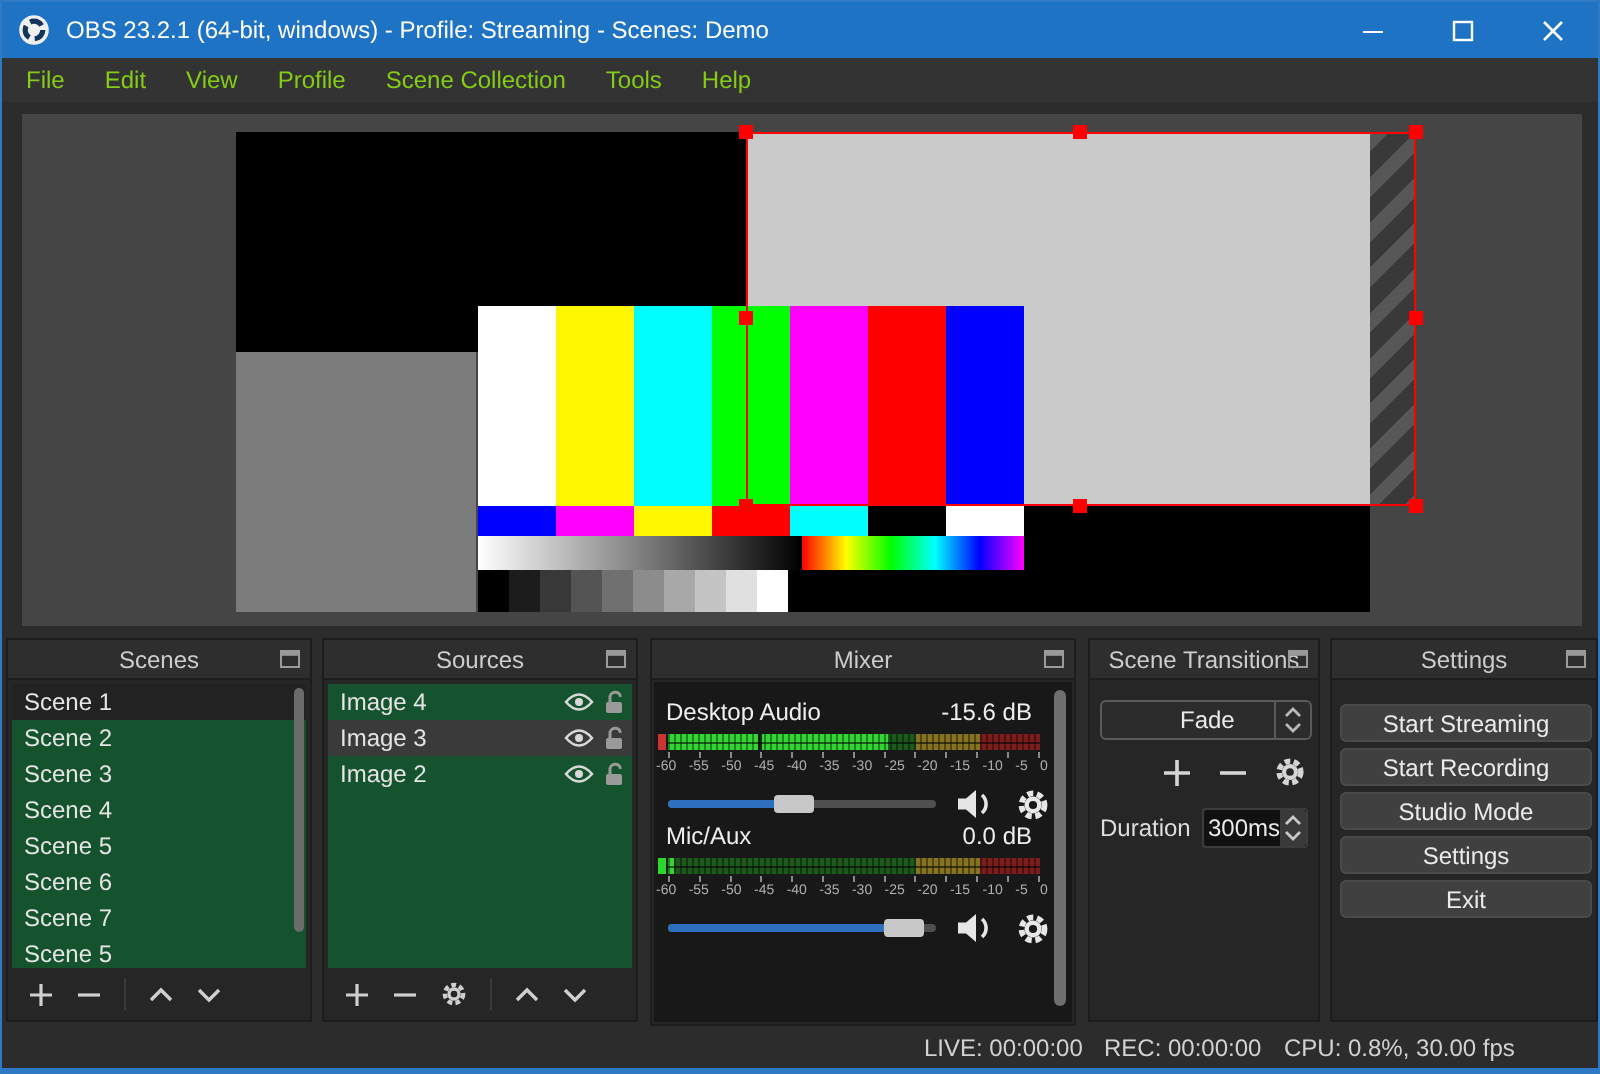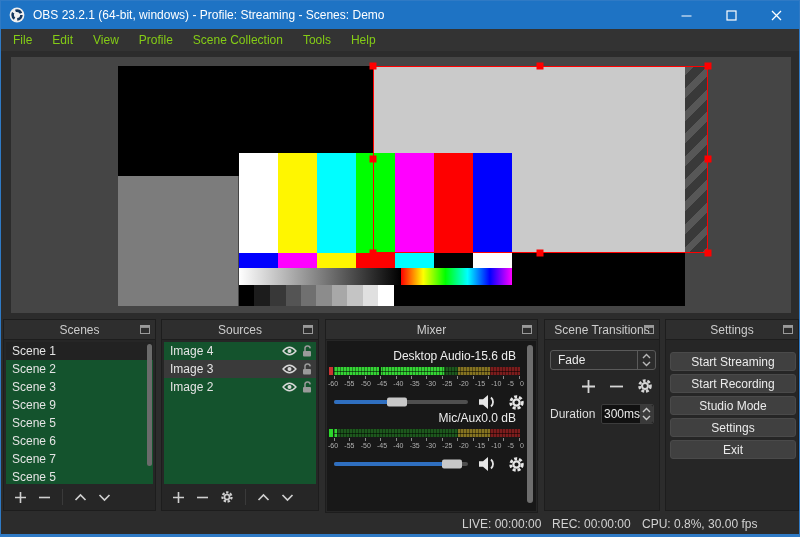--- a/index.html
+++ b/index.html
@@ -55,39 +55,39 @@
   .lrow.sel-soft { background:#222222; }
   .lrow.sel { background:#3a3a3a; }
   .lrow .nm { flex:1; white-space:nowrap; overflow:hidden; }
   .lrow .ic { flex:none; width:18px; display:flex; justify-content:center; }
   .scrollpill { position:absolute; background:#6b6b6b; border-radius:3px; }
   .ptoolbar { position:absolute; left:2px; right:2px; bottom:2px; height:22px; display:flex; align-items:center; gap:11px; padding-left:8px; }
   .tsep { width:1px; height:16px; background:#3a3a3a; }
   
   #mixer-body { position:absolute; left:1px; right:1px; top:21px; bottom:1px; background:#181818; }
   .chan { position:absolute; left:0; width:100%; }
-  .chan-label-row { position:absolute; left:6px; right:20px; top:0; display:flex; justify-content:flex-end; font-size:12px; color:#eeeeee; }
+  .chan-label-row { position:absolute; left:6px; right:20px; top:0; display:flex; justify-content:space-between; font-size:12px; color:#eeeeee; }
   .meter { position:absolute; left:7px; top:18px; width:186px; height:8px;
     background:linear-gradient(90deg,#1d581d 0 66.6%,#857321 66.6% 84%,#7c1d1d 84% 100%); }
   .meter-fill { position:absolute; left:0; top:0; height:100%; background:#35d435; }
   .meter-notch { position:absolute; left:24%; top:0; width:2px; height:100%; background:#0c2d0c; }
   .meter-dash { position:absolute; inset:0; background:repeating-linear-gradient(90deg,rgba(0,0,0,.38) 0 1px,transparent 1px 3px); }
   .meter-mid { position:absolute; left:0; top:50%; width:100%; height:1px; background:rgba(0,0,0,.55); }
   .clip-ind { position:absolute; left:2px; top:18px; width:4px; height:8px; }
   .tickstrip { position:absolute; left:7px; top:27px; width:186px; height:3px;
     background:repeating-linear-gradient(90deg,#8a8a8a 0 1px,transparent 1px 15.4px); }
   .scalerow { position:absolute; left:1px; top:31px; width:196px; display:flex; justify-content:space-between; }
   .scalerow span { font-size:7px; color:#b0b0b0; }
   .sliderrow { position:absolute; left:7px; top:44px; height:18px; display:flex; align-items:center; }
   .vtrack { position:relative; width:134px; height:4px; background:#4f4f4f; border-radius:2px; flex:none; }
   .vfill { position:absolute; left:0; top:0; height:100%; background:#2f6fc0; border-radius:2px; }
   .vhandle { position:absolute; top:50%; width:20px; height:9px; background:#c8c8c8; border-radius:2px; transform:translate(-50%,-50%); }
   .sicon { margin-left:9px; flex:none; display:flex; align-items:center; }
   
-  .combo { position:absolute; left:5px; top:30px; width:106px; height:20px; background:#2c2c2c; border:1px solid #5a5a5a; border-radius:3px; display:flex; align-items:center; }
+  .combo { position:absolute; left:5px; top:30px; width:106px; height:20px; background:#2c2c2c; border:1px solid #5a5a5a; border-radius:3px; display:flex; align-items:center;padding-left:32px; }
   .combo .val { flex:1; font-size:12px; color:#eaeaea; padding-left:7px; }
   .combo .spin { width:18px; height:100%; border-left:1px solid #5a5a5a; display:flex; flex-direction:column; align-items:center; justify-content:center; gap:2px; }
   .tr-icons { position:absolute; right:6px; top:58px; display:flex; gap:13px; align-items:center; }
   .dur-row { position:absolute; left:5px; top:84px; right:5px; display:flex; align-items:center; }
   .dur-label { font-size:12px; color:#dddddd; flex:none; }
   .spinbox { margin-left:6px; flex:1; height:20px; background:#111111; border:1px solid #3c3c3c; border-radius:2px; display:flex; align-items:center; position:relative; }
   .spinbox .sval { flex:1; text-align:right; font-size:12px; color:#eaeaea; }
   .spinbox .spin2 { width:13px; height:100%; background:#3a3a3a; border-radius:0 2px 2px 0; display:flex; flex-direction:column; align-items:center; justify-content:center; gap:2px; }
   
   .ctl-btn { position:absolute; left:4px; width:126px; height:19px; background:#404040; border:1px solid #4a4a4a; border-radius:3px; font-size:12px; color:#ebebeb; display:flex; align-items:center; justify-content:center; }
@@ -200,21 +200,21 @@
       <div class="lrow sel-soft">
           <span class="nm">Scene 1</span>
         </div>
       <div class="lrow">
           <span class="nm">Scene 2</span>
         </div>
       <div class="lrow">
           <span class="nm">Scene 3</span>
         </div>
       <div class="lrow">
-          <span class="nm">Scene 9</span>
+          <span class="nm">Scene 4</span>
         </div>
       <div class="lrow">
           <span class="nm">Scene 5</span>
         </div>
       <div class="lrow">
           <span class="nm">Scene 6</span>
         </div>
       <div class="lrow">
           <span class="nm">Scene 7</span>
         </div>

